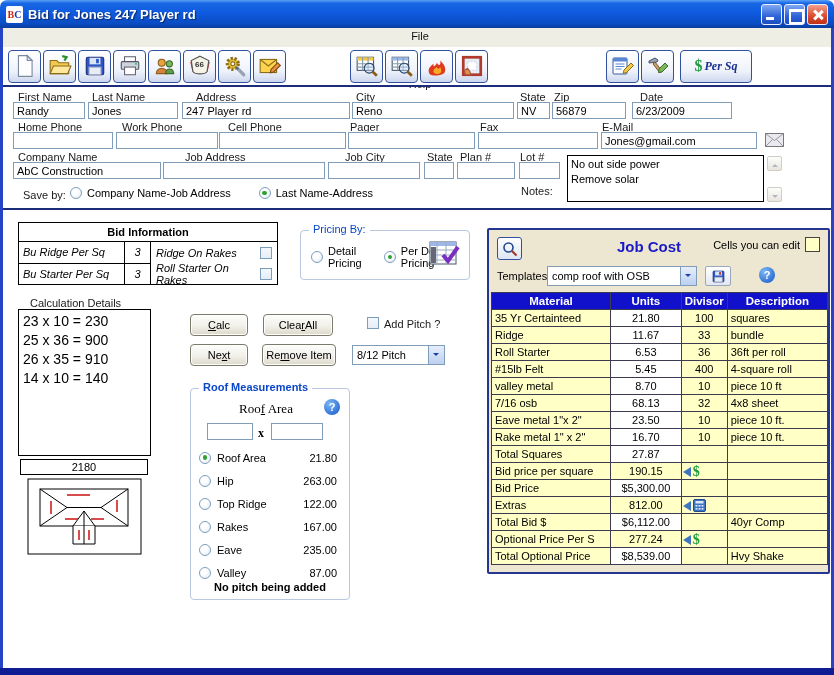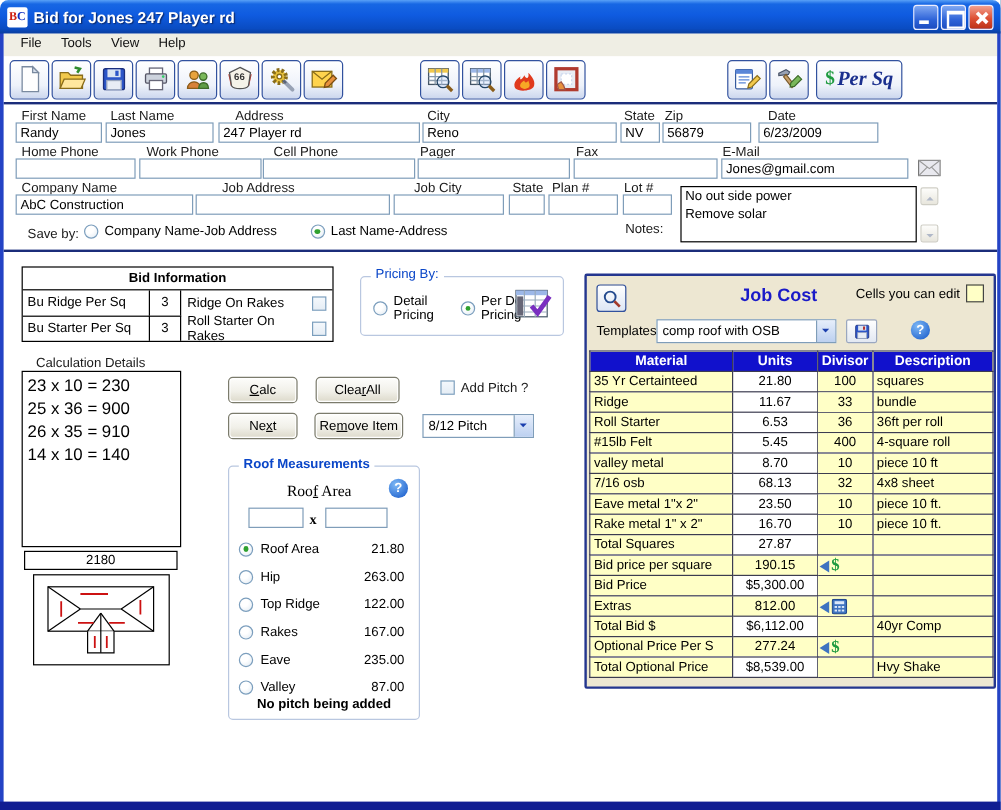--- a/index.html
+++ b/index.html
@@ -23,50 +23,50 @@
   .winbtns { display:flex; gap:2px; }
   .wb { width:21px; height:21px; border:1px solid #eef; border-radius:3px; position:relative;
     background:linear-gradient(180deg,#7fa8f2,#2e63d8 60%,#1c4cc0); }
   .wb.close { background:linear-gradient(180deg,#f2a08e,#dd4f33 55%,#bc3218); }
   .glyph-min::after { content:""; position:absolute; left:4px; bottom:4px; width:8px; height:3px; background:#fff; }
   .glyph-max::after { content:""; position:absolute; left:4px; top:4px; width:11px; height:10px; border:2px solid #fff; border-top-width:3px; }
   .glyph-x::before,.glyph-x::after { content:""; position:absolute; left:9px; top:4px; width:2.5px; height:12px; background:#fff; }
   .glyph-x::before { transform:rotate(45deg);} .glyph-x::after { transform:rotate(-45deg);}
 
   
-  .menubar { position:absolute; left:3px; right:3px; top:28px; height:19px; background:#efeee4; display:flex; padding-left:6px; z-index:40;}
+  .menubar { position:absolute; left:3px; right:3px; top:28px; height:19px; background:#efeee4; display:flex; align-items:center; padding-left:6px; z-index:40;flex-direction:column;}
   .menuitem { font-size:11px; padding:2px 8px; color:#111; }
   .toolbar { position:absolute; left:3px; right:3px; top:47px; height:40px; background:#fff; border-bottom:2px solid #1b2d7a; display:flex; align-items:center; z-index:40;}
   .tbtn { width:33px; height:33px; border:1px solid #31519e; border-radius:4px; margin-right:2px;
     background:linear-gradient(180deg,#ffffff,#eef2fa 65%,#ccd7ee); display:flex; align-items:center; justify-content:center; position:relative; flex:none;}
   .tbtn svg { width:24px; height:24px; }
   .tbtn .overlay66 { position:absolute; font:bold 8px "Liberation Sans",sans-serif; color:#333; top:9px; left:0; right:0; text-align:center;}
   .tbtn.persq { width:72px; font-family:"Liberation Serif",serif; }
   .ps-dollar { color:#1f9b40; font-weight:bold; font-size:16px; }
-  .ps-text { color:#1a2f8e; font-weight:bold; font-style:italic; font-size:17px; margin-left:2px;}
+  .ps-text { color:#1a2f8e; font-weight:bold; font-style:italic; font-size:12px; margin-left:2px;}
 
   
   .lbl { position:absolute; font-size:11px; color:#1a1a1a; white-space:nowrap; }
   .txt { position:absolute; height:17px; border:1px solid #7f9db9; font:11px "Liberation Sans",sans-serif; padding:6px 3px; background:#fff; color:#000;}
   .notesbox { position:absolute; left:567px; top:155px; width:197px; height:47px; border:1px solid #000; background:#fff;
     font-size:11px; padding:1px 3px; white-space:pre-line; line-height:15px; overflow:hidden;}
   .scrollbtn { position:absolute; left:767px; width:15px; height:15px; border:1px solid #cfcec5; border-radius:2px; background:linear-gradient(180deg,#fdfdfb,#e8e6dd); }
   .scrollbtn::after { content:""; position:absolute; left:4px; border:3.5px solid transparent; }
   .scrollbtn.up::after { top:4px; border-bottom-color:#b0b8c8; }
   .scrollbtn.down::after { top:7px; border-top-color:#b0b8c8; }
   .radio { width:12px; height:12px; border:1px solid #7b9ebd; border-radius:50%; display:inline-block;
     background:radial-gradient(circle at 35% 30%,#fff 35%,#dfe9f2); position:relative; flex:none;}
   .radio.sel::after { content:""; position:absolute; left:2.8px; top:2.8px; width:4.5px; height:4.5px; border-radius:50%; background:#2fa12f; }
   .cb { width:12px; height:12px; border:1px solid #7b9ebd; background:linear-gradient(180deg,#f4f8fc,#e5edf5); display:inline-block; flex:none;}
   .sep { position:absolute; left:3px; right:3px; top:208px; height:2px; background:#1b2d7a; }
 
   
   .bidinfo { position:absolute; left:18px; top:222px; width:260px; border:1px solid #000; background:#fff; font-size:11px;}
   .bi-title { height:19px; border-bottom:1px solid #000; text-align:center; font-weight:bold; line-height:19px; }
-  .bi-row { display:flex; align-items:center; height:21px; }
+  .bi-row { display:flex; align-items:center; height:21px;font-style:italic; }
   .bi-row + .bi-row .bi-name, .bi-row + .bi-row .bi-val { border-top:1px solid #000; }
   .bi-name { width:106px; height:21px; line-height:20px; padding-left:4px; border-right:1px solid #000; }
   .bi-val  { width:26px;  height:21px; line-height:20px; text-align:center; border-right:1px solid #000; }
   .bi-chk-lbl { flex:1; padding-left:5px; }
   .bi-row .cb { margin-right:5px; }
 
   
   .group { position:absolute; border:1px solid #b9c7e0; border-radius:4px; background:#fff; }
   .legend { position:absolute; top:-8px; left:8px; background:#fff; padding:0 4px; color:#0a46c8; font-size:11px; white-space:nowrap;}
   .legend.bold { font-weight:bold; }

